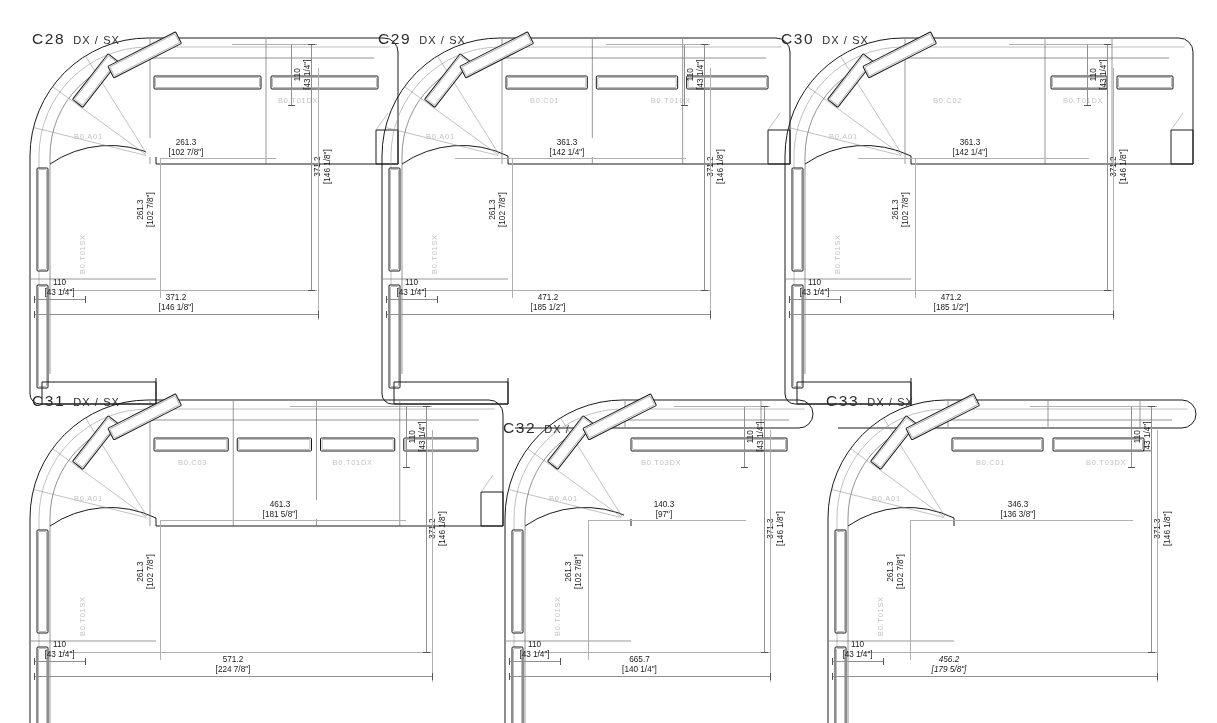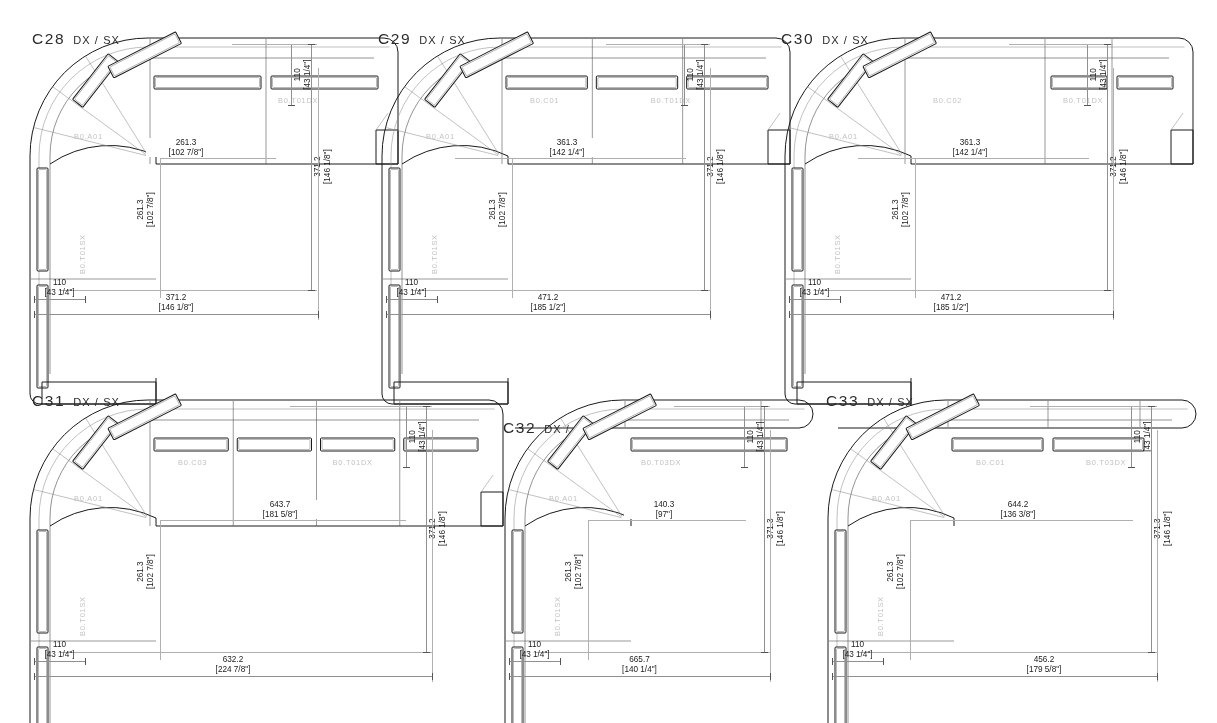--- a/index.html
+++ b/index.html
@@ -409,26 +409,26 @@
       <div class="dimtext" style="left: 19.5px; top: 640px; width: 80px;">
         <span class="mm">110</span>
         <span class="in">[43 1/4"]</span>
       </div>
       <div class="extline v" style="left: 34px; top: 760px; width: 1px;"></div>
       <div class="extline v" style="left: 432px; top: 430px; width: 1px; height: 252px;"></div>
       <div class="dimline h" style="left: 34px; top: 676px; width: 398px; height: 1px;"></div>
       <div class="tick v" style="left: 34px; top: 673px; width: 1px; height: 7px;"></div>
       <div class="tick v" style="left: 432px; top: 673px; width: 1px; height: 7px;"></div>
       <div class="dimtext" style="left: 193px; top: 655px; width: 80px;">
-        <span class="mm">632.2</span>
+        <span class="mm">571.2</span>
         <span class="in">[224 7/8"]</span>
       </div>
       <div class="extline h" style="left: 160px; top: 520px; width: 246px; height: 1px;"></div>
       <div class="dimtext" style="left: 240px; top: 500px; width: 80px; background: rgb(255, 255, 255);">
-        <span class="mm">643.7</span>
+        <span class="mm">461.3</span>
         <span class="in">[181 5/8"]</span>
       </div>
       <div class="extline v" style="left: 160px; top: 520px; width: 1px; height: 140px;"></div>
       <div class="dimtext vert" style="width: 80px; left: 106px; top: 562px;">
         <span class="mm">261.3</span>
         <span class="in">[102 7/8"]</span>
       </div>
     </div>
     <div class="cfg" style="left: 0px; top: 0px; width: 1217px; height: 723px;">
       <div class="cfg-title" style="left: 503px; top: 400px; margin-top: 19px;"><span class="code">C32</span><span class="hand">DX / SX</span></div>
@@ -568,27 +568,27 @@
       <div class="tick v" style="left: 883px; top: 658px; width: 1px; height: 7px;"></div>
       <div class="dimtext" style="left: 817.5px; top: 640px; width: 80px;">
         <span class="mm">110</span>
         <span class="in">[43 1/4"]</span>
       </div>
       <div class="extline v" style="left: 832px; top: 760px; width: 1px;"></div>
       <div class="extline v" style="left: 1157px; top: 430px; width: 1px; height: 252px;"></div>
       <div class="dimline h" style="left: 832px; top: 676px; width: 325px; height: 1px;"></div>
       <div class="tick v" style="left: 832px; top: 673px; width: 1px; height: 7px;"></div>
       <div class="tick v" style="left: 1157px; top: 673px; width: 1px; height: 7px;"></div>
-      <div class="dimtext" style="left: 1004px; top: 655px; width: 80px;">
+      <div class="dimtext" style="left: 909px; top: 655px; width: 80px; font-style: italic;">
         <span class="mm">456.2</span>
         <span class="in">[179 5/8"]</span>
       </div>
       <div class="extline h" style="left: 910px; top: 520px; width: 223px; height: 1px;"></div>
       <div class="dimtext" style="left: 978px; top: 500px; width: 80px; background: rgb(255, 255, 255);">
-        <span class="mm">644.2</span>
+        <span class="mm">346.3</span>
         <span class="in">[136 3/8"]</span>
       </div>
       <div class="extline v" style="left: 910px; top: 520px; width: 1px; height: 140px;"></div>
       <div class="dimtext vert" style="width: 80px; left: 856px; top: 562px;">
         <span class="mm">261.3</span>
         <span class="in">[102 7/8"]</span>
       </div>
     </div>
   </div>
 

